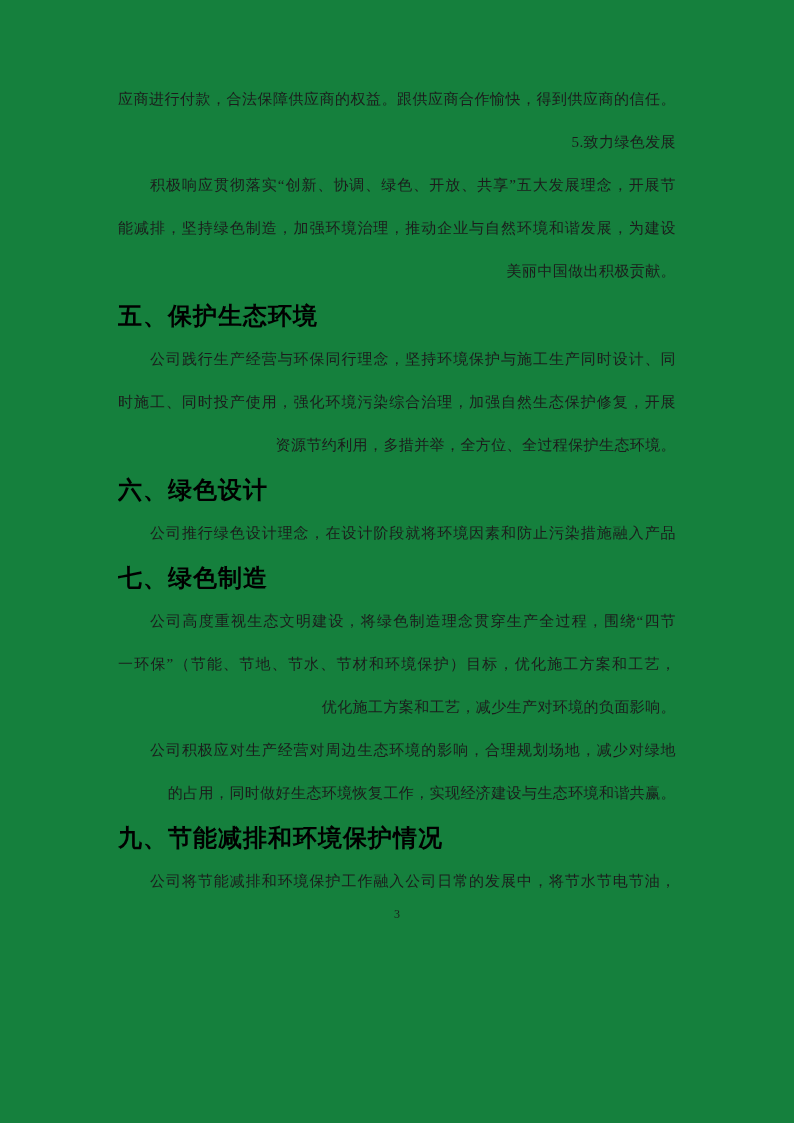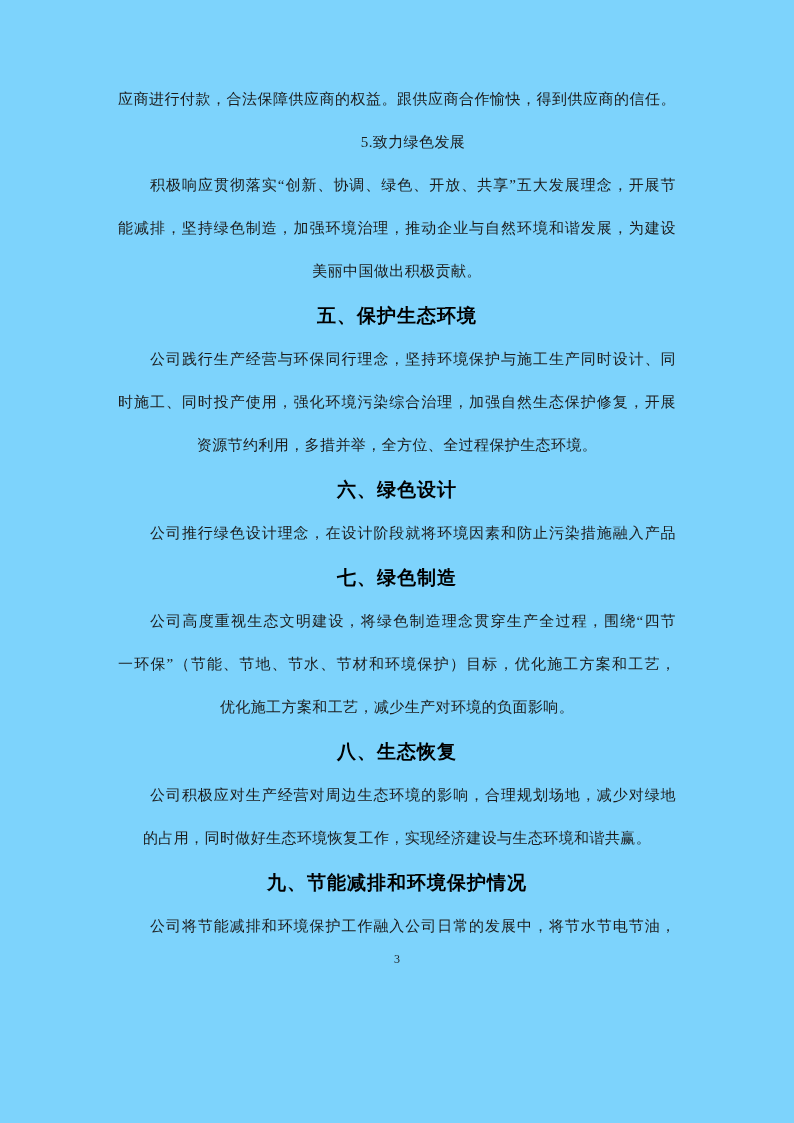--- a/index.html
+++ b/index.html
@@ -4,60 +4,59 @@
 <style>
   html, body {
     margin: 0;
     padding: 0;
     background: #ffffff;
   }
   .page {
     position: relative;
     width: 794px;
     height: 1123px;
-    background: #7dd3fc;
+    background: #15803d;
     overflow: hidden;
     font-family: "Liberation Serif", "DejaVu Serif", serif;
   }
   .doc-body {
     position: absolute;
     left: 118px;
     top: 78px;
     width: 558px;
     color: #1c1c1c;
     font-size: 15px;
   }
   .line {
     height: 43px;
     line-height: 43px;
     white-space: nowrap;
     overflow: hidden;
-    text-align: center;
+    text-align: right;
     letter-spacing: 0.4px;
   }
   .line.justify {
     white-space: normal;
     text-align: justify;
     text-align-last: justify;
     text-justify: inter-character;
   }
   .line.indent {
     text-indent: 32px;
   }
   .heading {
     height: 45px;
     line-height: 45px;
     font-family: "Liberation Sans", "DejaVu Sans", sans-serif;
     font-weight: 700;
-    font-size: 19px;
+    font-size: 24px;
     letter-spacing: 1px;
     color: #000000;
     white-space: nowrap;
     overflow: hidden;
-    text-align: center;
   }
   .footer-pagenum {
     margin-top: 2px;
     height: 18px;
     line-height: 18px;
     text-align: center;
     font-size: 12px;
     color: #1c1c1c;
     letter-spacing: 0;
   }
@@ -76,20 +75,19 @@
       <div class="heading">五、保护生态环境</div>
       <div class="line indent justify">公司践行生产经营与环保同行理念，坚持环境保护与施工生产同时设计、同</div>
       <div class="line justify">时施工、同时投产使用，强化环境污染综合治理，加强自然生态保护修复，开展</div>
       <div class="line">资源节约利用，多措并举，全方位、全过程保护生态环境。</div>
       <div class="heading">六、绿色设计</div>
       <div class="line indent justify">公司推行绿色设计理念，在设计阶段就将环境因素和防止污染措施融入产品</div>
       <div class="heading">七、绿色制造</div>
       <div class="line indent justify">公司高度重视生态文明建设，将绿色制造理念贯穿生产全过程，围绕“四节</div>
       <div class="line justify">一环保”（节能、节地、节水、节材和环境保护）目标，优化施工方案和工艺，</div>
       <div class="line">优化施工方案和工艺，减少生产对环境的负面影响。</div>
-      <div class="heading">八、生态恢复</div>
       <div class="line indent justify">公司积极应对生产经营对周边生态环境的影响，合理规划场地，减少对绿地</div>
       <div class="line">的占用，同时做好生态环境恢复工作，实现经济建设与生态环境和谐共赢。</div>
       <div class="heading">九、节能减排和环境保护情况</div>
       <div class="line indent justify">公司将节能减排和环境保护工作融入公司日常的发展中，将节水节电节油，</div>
       <div class="footer-pagenum">3</div>
   </div>
 </div>
 
 </body></html>

